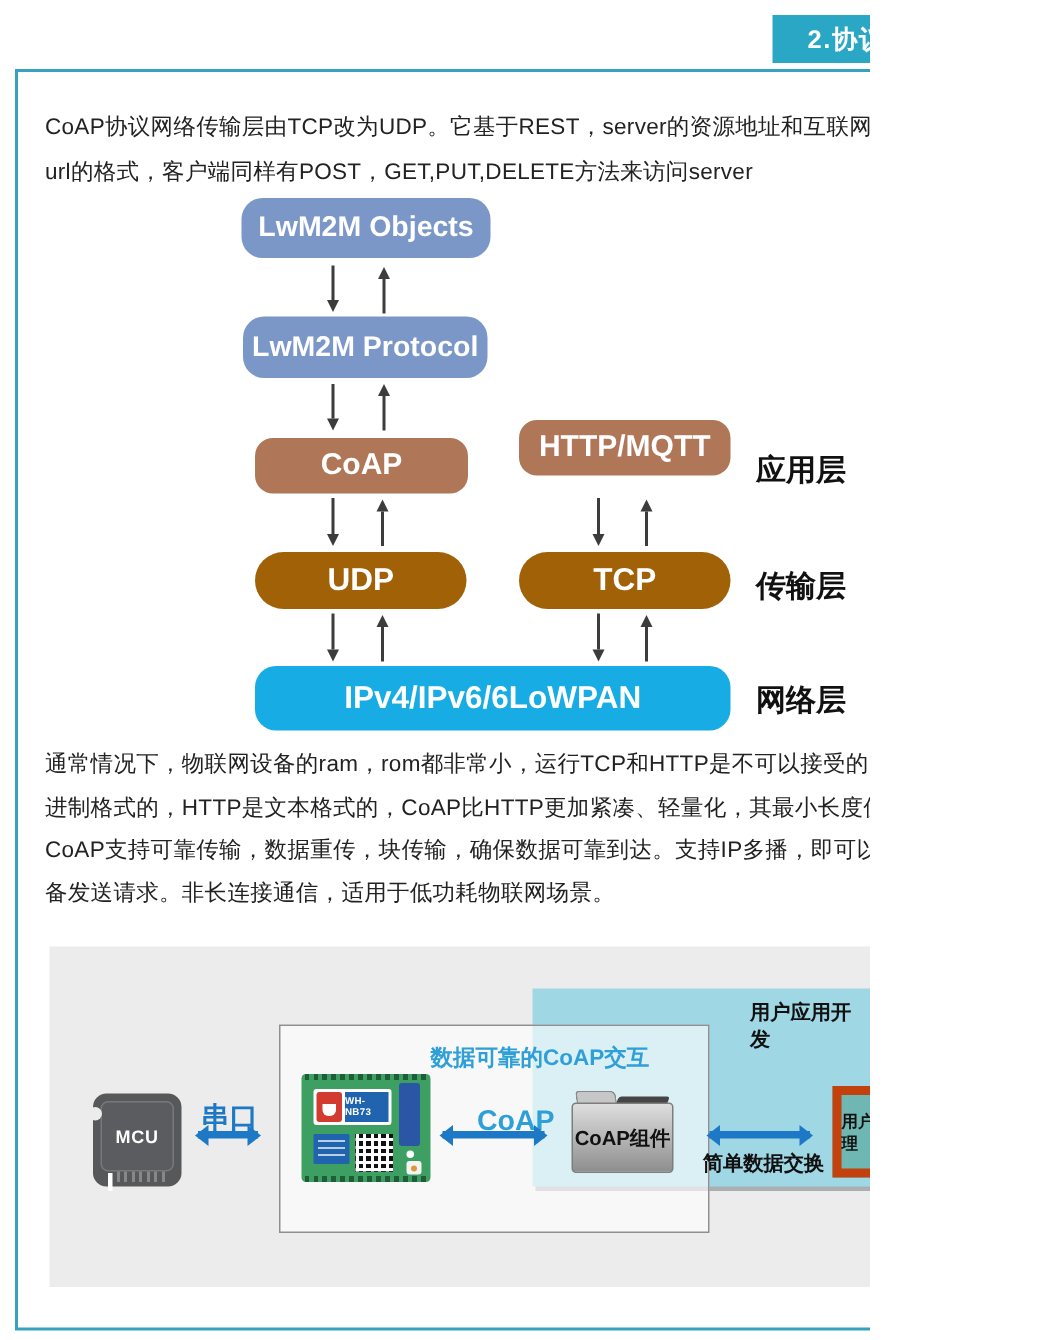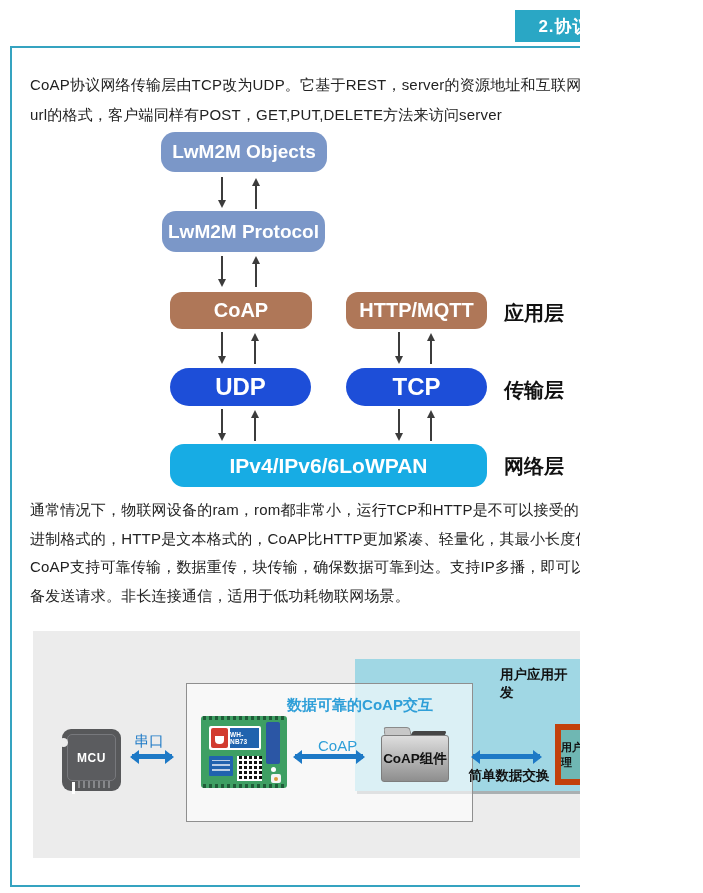--- a/index.html
+++ b/index.html
@@ -36,21 +36,21 @@
   .p1 { left:30px; top:70px;  width:648px; line-height:30px; }
   .p2 { left:30px; top:496px; width:650px; line-height:28.5px; }
 
   
   .sbox {
     display:flex; align-items:center; justify-content:center;
     color:#fff; font-weight:600; text-align:center;
   }
   .blue   { background:#7B97C8; border-radius:14px; font-size:19px; }
   .brown  { background:#AF7758; border-radius:12px; font-size:20px; }
-  .orange { background:#1d4ed8; border-radius:19px; font-size:24px; }
+  .orange { background:#a16207; border-radius:19px; font-size:21px; }
   .cyanbx { background:#17ACE4; border-radius:14px; font-size:21px; }
 
   .layer-label { color:#111; font-size:20px; font-weight:700; width:80px; }
 
   .varrow { position:absolute; width:2px; background:#3c3c3c; }
   .vdown::after {
     content:""; position:absolute; left:-3.5px; bottom:-8px;
     border-left:4.5px solid transparent; border-right:4.5px solid transparent;
     border-top:8px solid #3c3c3c;
   }
@@ -78,21 +78,21 @@
 
   .harrow { position:absolute; height:5px; background:#1D79C6; z-index:3; }
   .harrow::before {
     content:""; position:absolute; left:-9px; top:-4.5px;
     border:7px solid transparent; border-right:9px solid #1D79C6;
   }
   .harrow::after {
     content:""; position:absolute; right:-9px; top:-4.5px;
     border:7px solid transparent; border-left:9px solid #1D79C6;
   }
-  .blue-lbl { color:#1D79C6; font-size:15px; font-weight:400; z-index:3; }
+  .blue-lbl { color:#1D79C6; font-size:19px; font-weight:700; z-index:3; }
 
   
   .mcu { left:62px; top:729px; width:59px; height:62px; background:#57585A; border-radius:9px; z-index:3; }
   .mcu-inner {
     position:absolute; left:5px; top:5px; right:5px; bottom:10px;
     background:#5b5c5f; border:1px solid #77787c; border-radius:5px;
     display:flex; align-items:center; justify-content:center;
     color:#fff; font-size:12px; font-weight:700; letter-spacing:0.5px;
   }
   .mcu-notch { position:absolute; left:-3px; top:9px; width:9px; height:9px; border-radius:50%; background:#ECECEC; }
@@ -190,21 +190,21 @@
 
   <div class="abs frame"></div>
 
   <div class="abs para p1">CoAP协议网络传输层由TCP改为UDP。它基于REST，server的资源地址和互联网一样也有类似url的格式，客户端同样有POST，GET,PUT,DELETE方法来访问server</div>
   <div class="abs para p2">通常情况下，物联网设备的ram，rom都非常小，运行TCP和HTTP是不可以接受的，而CoAP是二进制格式的，HTTP是文本格式的，CoAP比HTTP更加紧凑、轻量化，其最小长度仅仅4B。并且CoAP支持可靠传输，数据重传，块传输，确保数据可靠到达。支持IP多播，即可以同时向多个设备发送请求。非长连接通信，适用于低功耗物联网场景。</div>
 
   <div>
     <div class="abs sbox blue" style="left:161px;top:132px;width:166px;height:40px;">LwM2M Objects</div>
     <div class="abs sbox blue" style="left:162px;top:211px;width:163px;height:41px;">LwM2M Protocol</div>
     <div class="abs sbox brown" style="left:170px;top:292px;width:142px;height:37px;">CoAP</div>
-    <div class="abs sbox brown" style="left:346px;top:292px;width:141px;height:37px;">HTTP/MQTT</div>
+    <div class="abs sbox brown" style="left:346px;top:280px;width:141px;height:37px;">HTTP/MQTT</div>
     <div class="abs sbox orange" style="left:170px;top:368px;width:141px;height:38px;">UDP</div>
     <div class="abs sbox orange" style="left:346px;top:368px;width:141px;height:38px;">TCP</div>
     <div class="abs sbox cyanbx" style="left:170px;top:444px;width:317px;height:43px;">IPv4/IPv6/6LoWPAN</div>
 
     <div class="abs layer-label" style="left:504px;top:300px;">应用层</div>
     <div class="abs layer-label" style="left:504px;top:377px;">传输层</div>
     <div class="abs layer-label" style="left:504px;top:453px;">网络层</div>
 
     <div class="varrow vdown" style="left:221px;top:177px;height:23px;"></div>
     <div class="varrow vup" style="left:255px;top:186px;height:23px;"></div>

